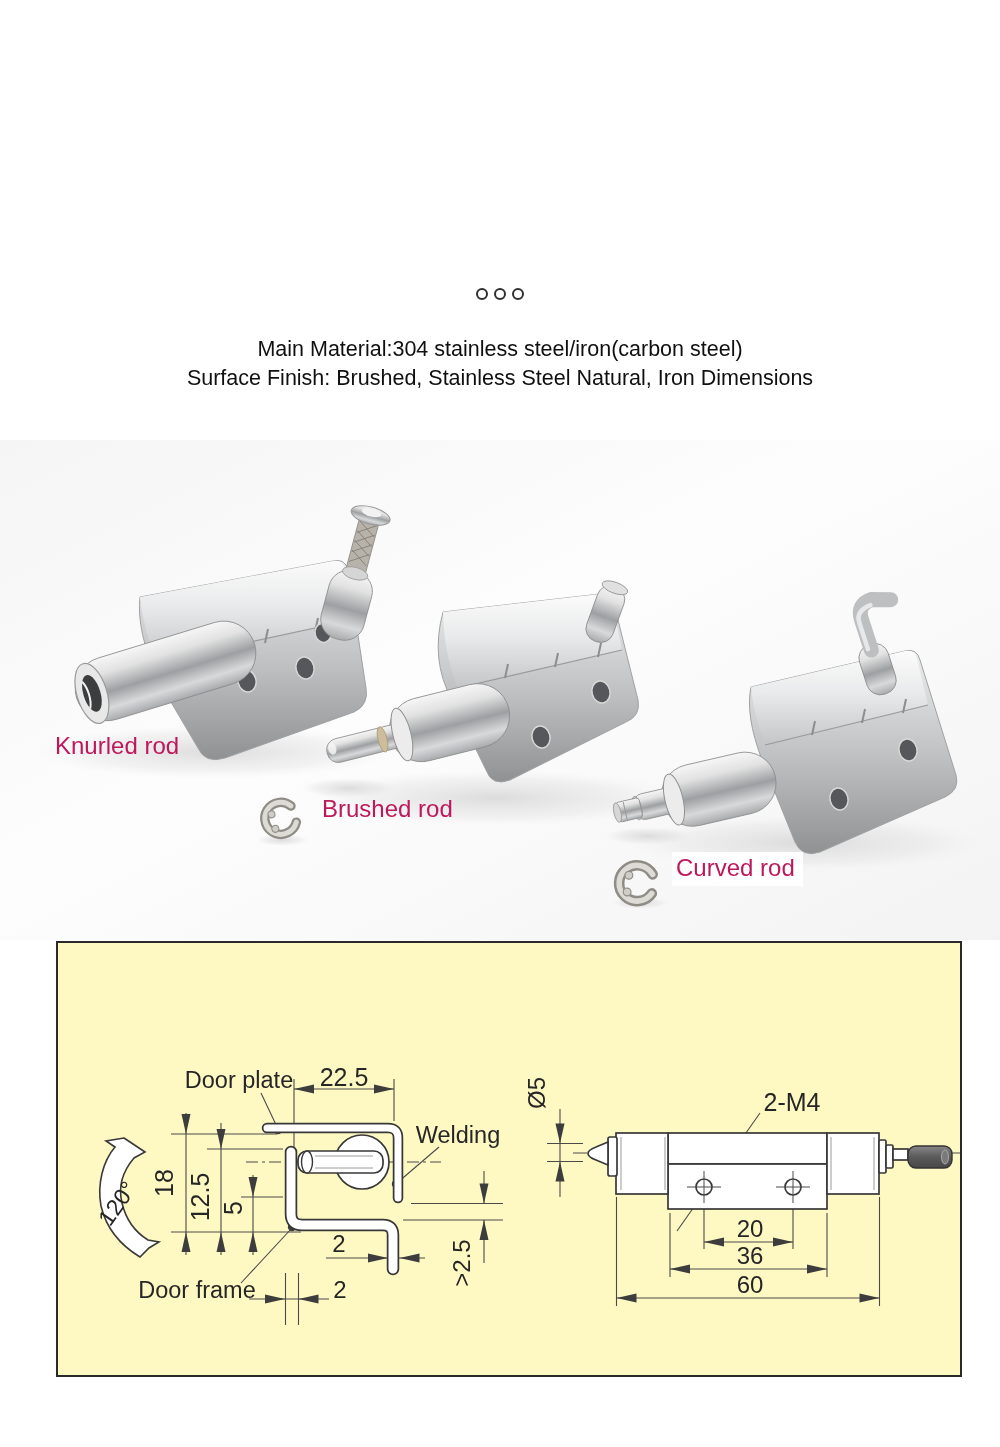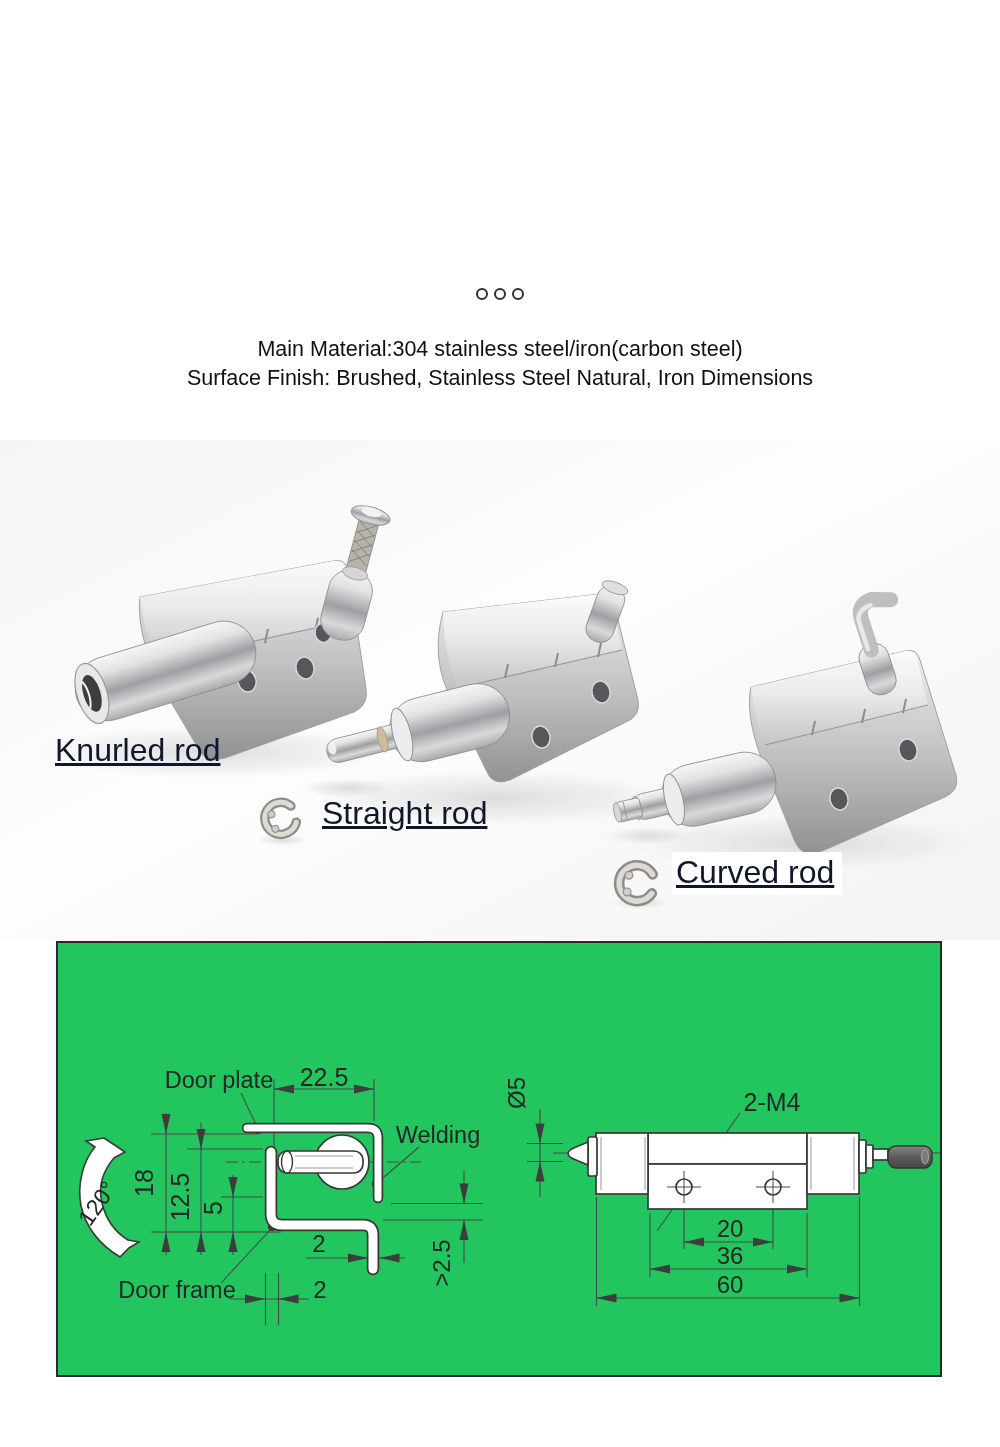--- a/index.html
+++ b/index.html
@@ -7,26 +7,26 @@
   .canvas{position:relative;width:1000px;height:1447px;background:#ffffff;overflow:hidden;}
   .page-title{position:absolute;left:0;top:189px;width:1000px;text-align:center;
     font-size:45px;font-weight:bold;letter-spacing:.5px;color:#0e0e0e;white-space:nowrap;}
   .divider-dots{position:absolute;left:0;top:284px;width:1000px;text-align:center;height:14px;}
   .divider-dots span{display:inline-block;width:8px;height:8px;border:2.4px solid #2f2f2f;
     border-radius:50%;margin:0 3.2px;vertical-align:middle;background:#fff;}
   .info-line{position:absolute;left:0;width:1000px;text-align:center;font-size:21.5px;color:#101010;}
   .info-1{top:337px;}
   .info-2{top:366px;}
   .photo-area{position:absolute;left:0;top:440px;width:1000px;height:500px;}
-  .prod-label{position:absolute;font-size:32px;color:#0f172a;white-space:nowrap;text-decoration:underline;}
+  .prod-label{position:absolute;font-size:24px;color:#be185d;white-space:nowrap;}
   .lbl-knurled{left:55px;top:732px;}
   .lbl-straight{left:322px;top:795px;}
   .lbl-curved{left:672px;top:817px;background:#ffffff;padding:2px 8px 4px 4px;margin-top:35px;}
   .tech-box{position:absolute;left:56px;top:941px;width:882px;height:432px;
-    border:2px solid #2a2a2a;background:#22c55e;}
+    border:2px solid #2a2a2a;background:#fef9c3;padding-left:20px;}
   .tech-box svg{display:block;}
   svg text{font-family:"Liberation Sans","DejaVu Sans",sans-serif;fill:#262626;}
 </style>
 </head>
 <body>
 
 <div class="canvas">
 
 
   <div class="divider-dots">
@@ -178,21 +178,21 @@
     <g transform="translate(637,884) rotate(6) scale(1.12)">
       <path d="M13,-10 A16,16 0 1 0 14,7" stroke="#8f8c86" stroke-width="9.5" fill="none" stroke-linecap="round"></path>
       <path d="M13,-10 A16,16 0 1 0 14,7" stroke="#dddbd6" stroke-width="5" fill="none" stroke-linecap="round"></path>
       <circle cx="-8" cy="-7" r="3.5" fill="#cfcdc8" stroke="#8f8c86" stroke-width="1"></circle>
       <circle cx="-8" cy="8" r="3.5" fill="#cfcdc8" stroke="#8f8c86" stroke-width="1"></circle>
     </g>
   </svg>
   </div>
 
   <div class="prod-label lbl-knurled">Knurled rod</div>
-  <div class="prod-label lbl-straight">Straight rod</div>
+  <div class="prod-label lbl-straight">Brushed rod</div>
   <div class="prod-label lbl-curved">Curved rod</div>
 
   <div class="tech-box">
   <svg width="882" height="432" viewBox="57 942 882 432">
     <defs>
       <linearGradient id="gDark2" x1="0" y1="0" x2="0" y2="1">
         <stop offset="0" stop-color="#888888"></stop>
             <stop offset=".5" stop-color="#5a5a5a"></stop>
             <stop offset="1" stop-color="#474747"></stop>
       </linearGradient>

